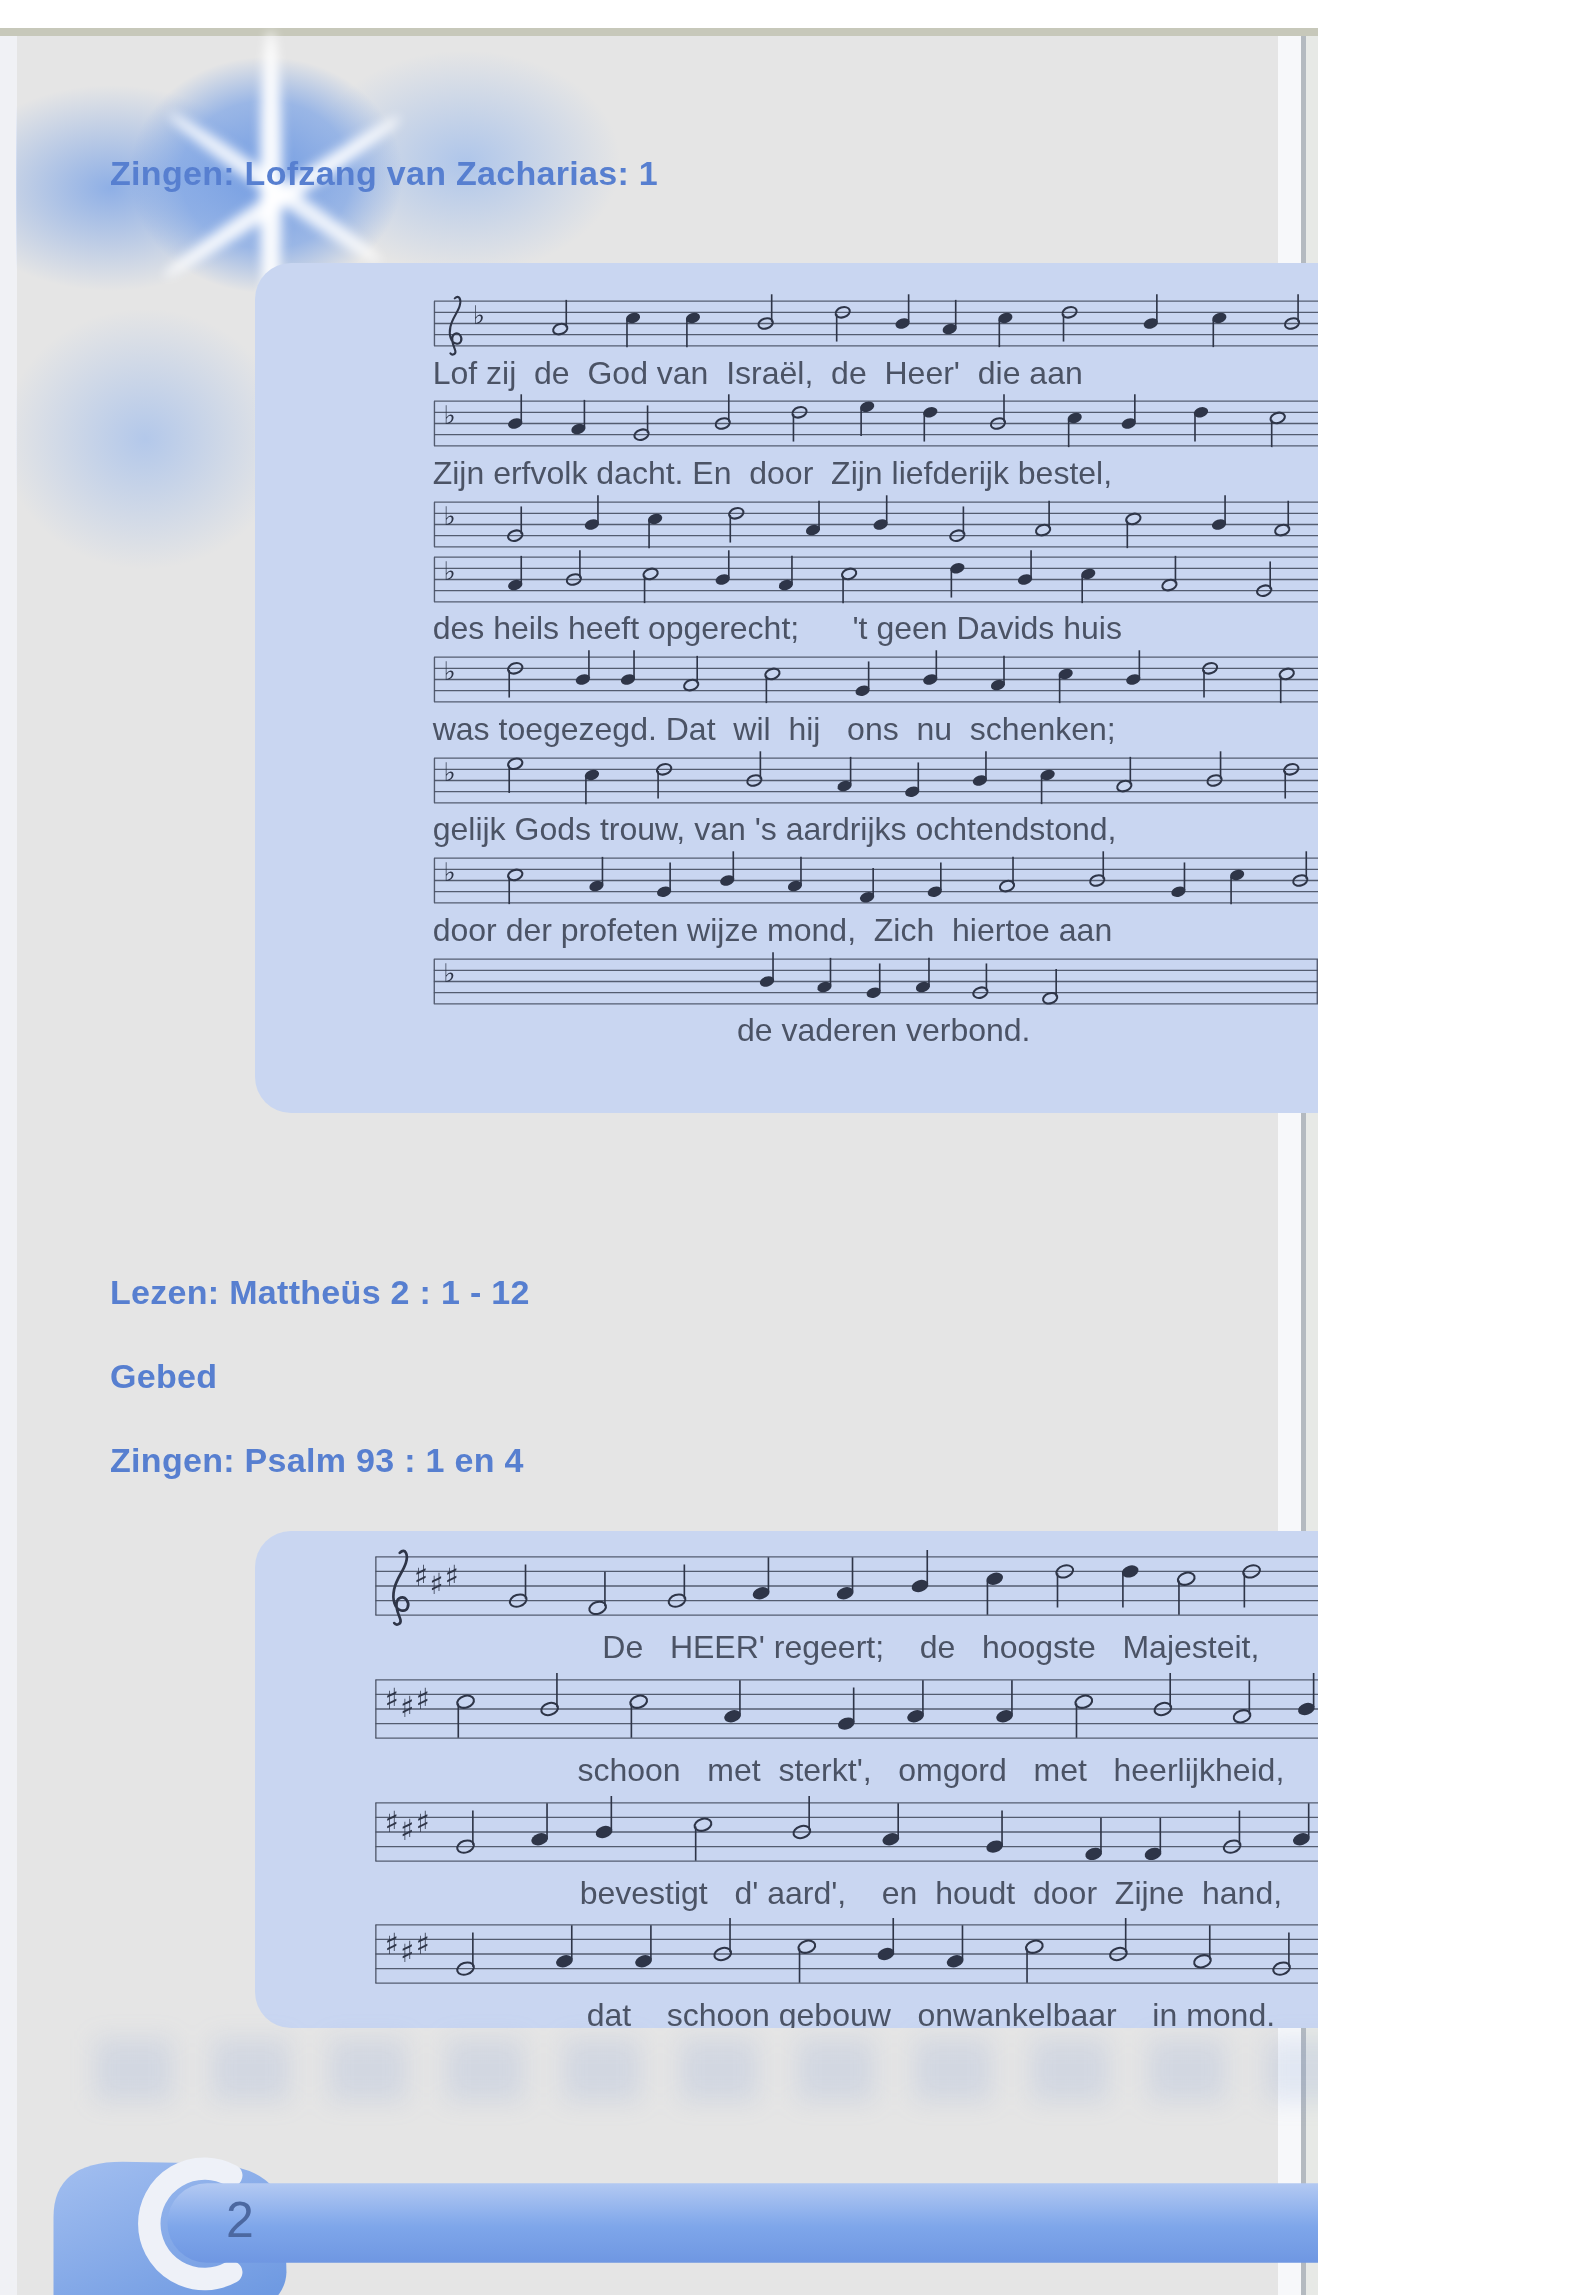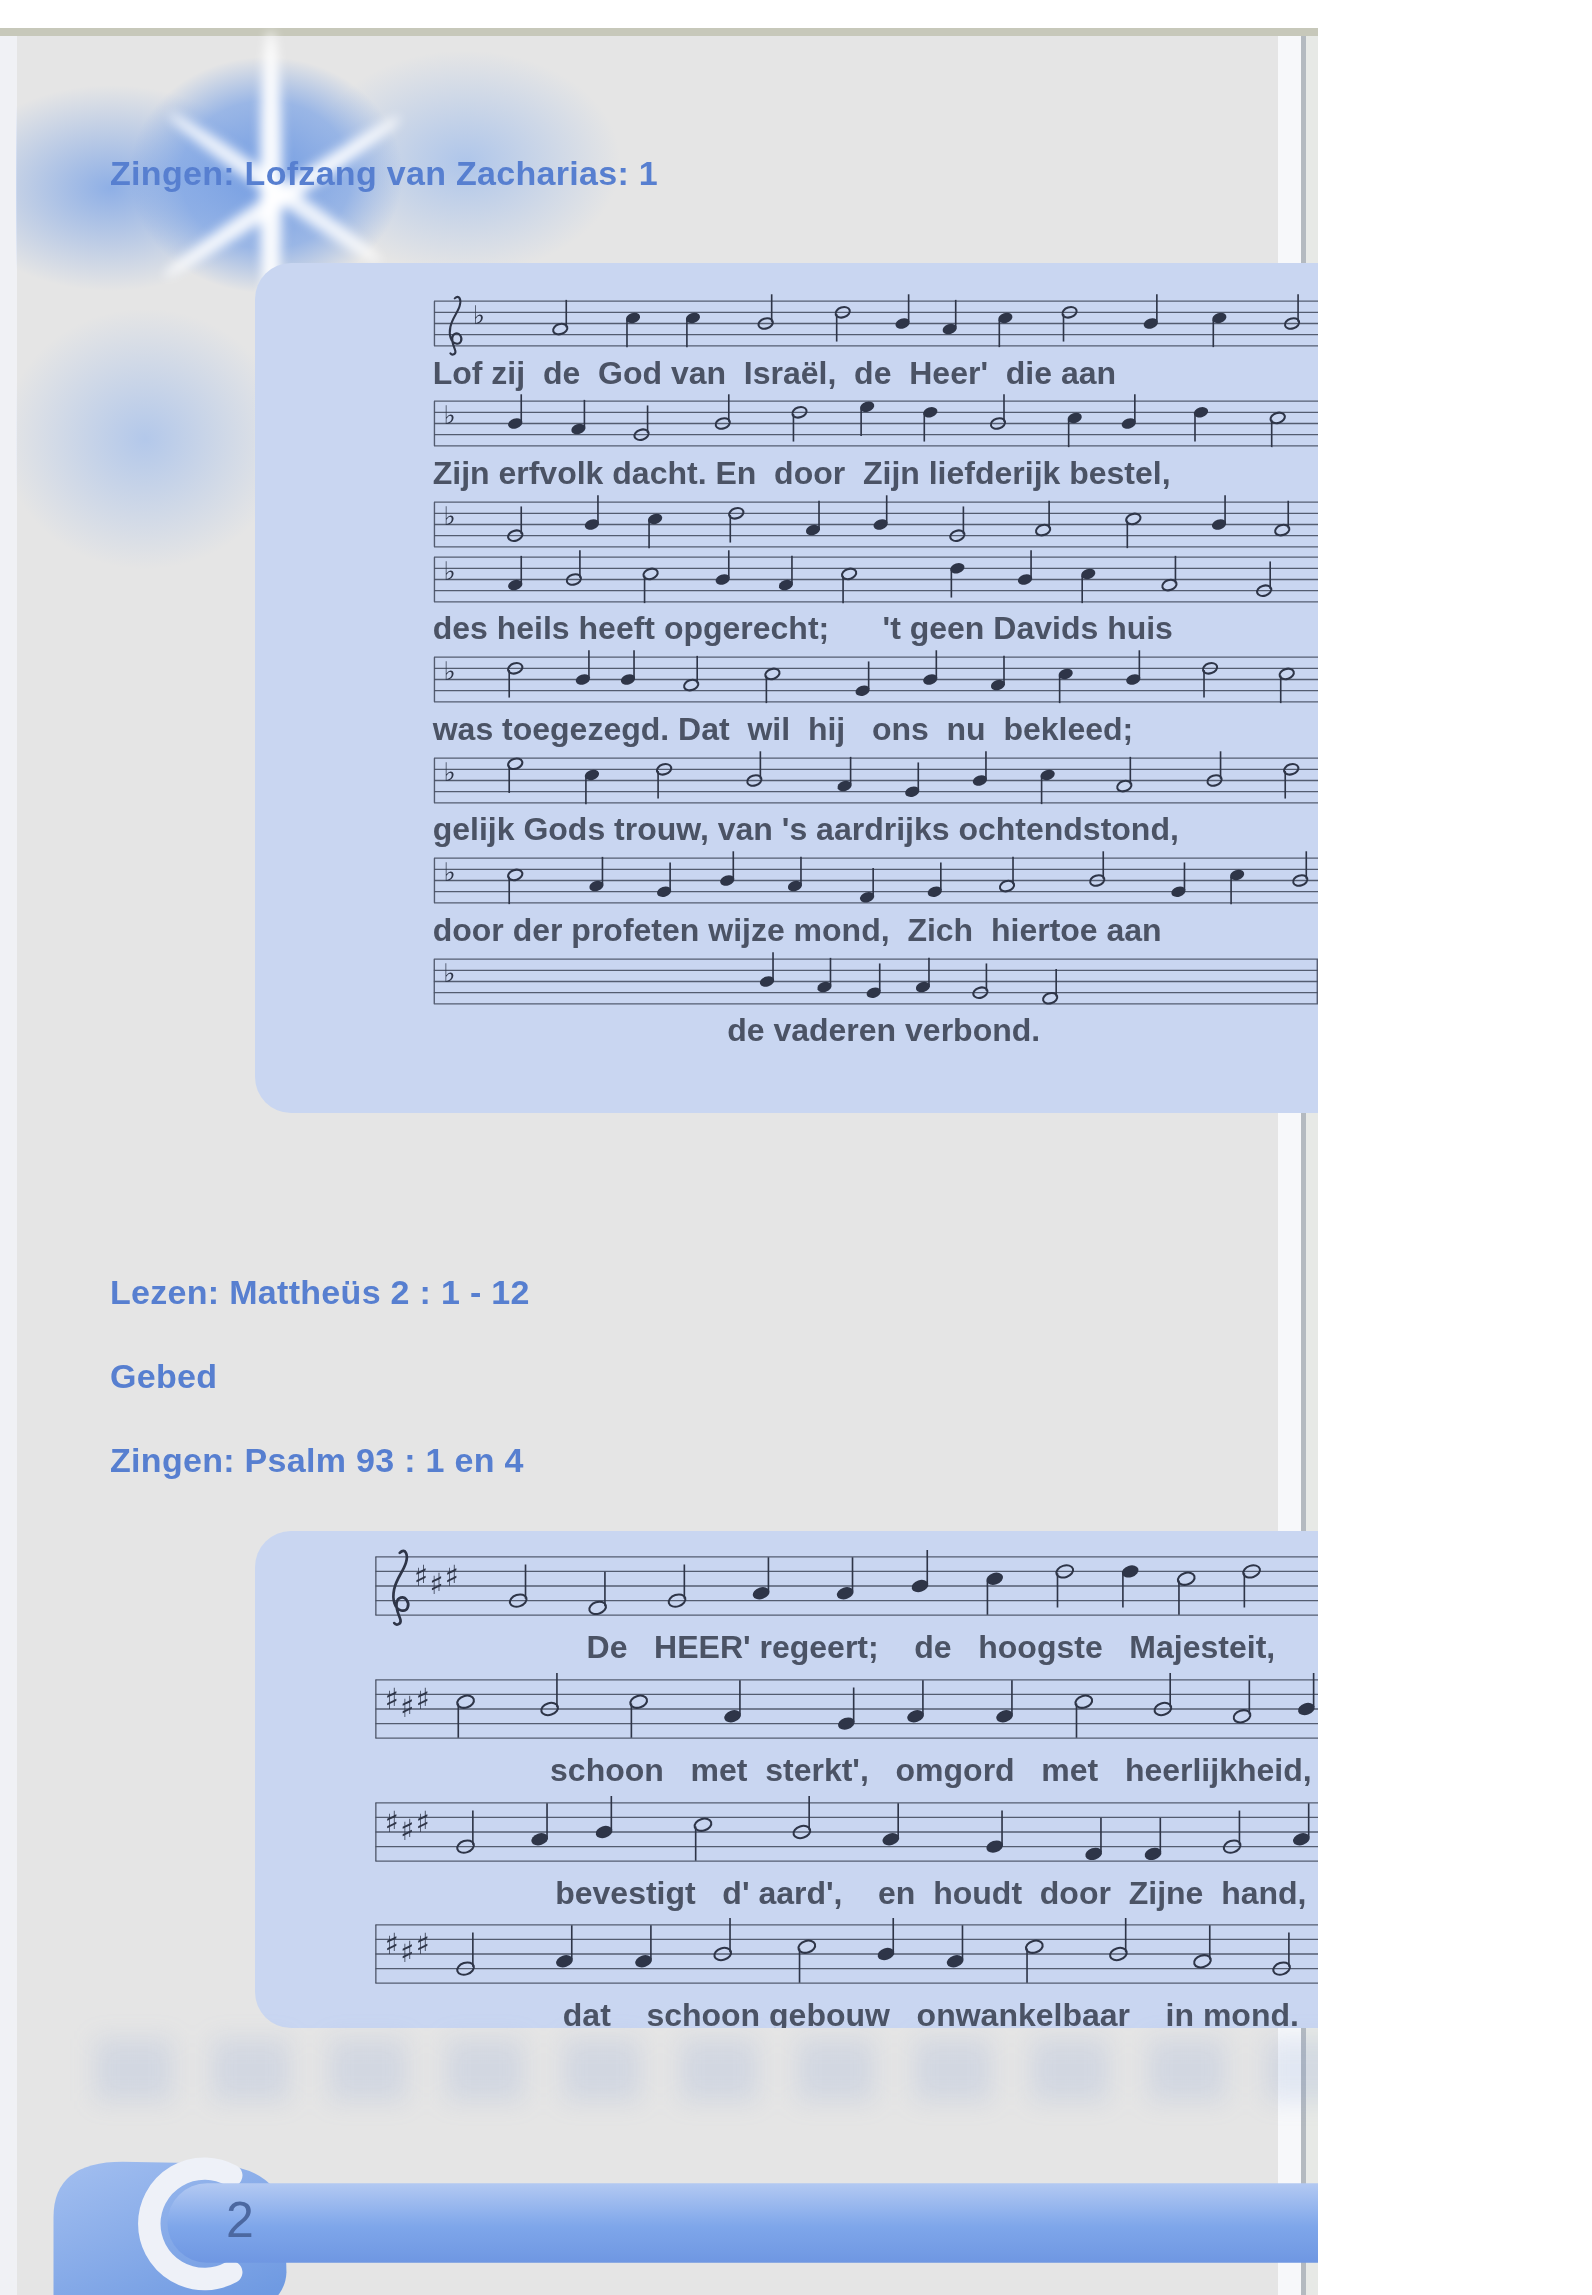--- a/index.html
+++ b/index.html
@@ -47,21 +47,21 @@
   #block2{top:1503px;width:1234px;height:497px;padding-top:19px;}
   .music-line{}
   .staff{overflow:visible;display:block;}
   .sl{stroke:#4a5266;stroke-width:1.6;opacity:.92;}
   .stem{stroke:#2e3548;stroke-width:1.9;}
   .nq{fill:#2e3548;}
   .nh{fill:none;stroke:#2e3548;stroke-width:2.4;}
   .clef{fill:none;stroke:#2e3548;stroke-width:3.4;stroke-linecap:round;}
   .sig{fill:#2e3548;font-family:"DejaVu Sans",sans-serif;}
   .lyric{
-    font-weight:700;font-size:32px;line-height:1.15;
+    font-weight:400;font-size:32px;line-height:1.15;
     color:var(--lyric,#4b5365);white-space:pre;margin:3.5px 0 5.2px 1.7px;
   }
   #block2 .lyric{margin:7px 0 7px 1.7px;text-align:center;}
   .lyric.center{text-align:center;}
 
   
   #ghost{
     position:absolute;left:95px;top:2011px;width:1338px;height:62px;
     background:repeating-linear-gradient(90deg, rgba(120,150,210,.17) 0 78px, rgba(120,150,210,0) 78px 117px);
     filter:blur(12px);
@@ -277,21 +277,21 @@
           <ellipse cx="657.25" cy="38.5" rx="8.5" ry="5.8" transform="rotate(-18 657.25 38.5)" class="nq"></ellipse>
           <line x1="729" y1="27.5" x2="729" y2="59.5" class="stem"></line>
           <ellipse cx="736" cy="25.5" rx="8.5" ry="5.8" transform="rotate(-18 736 25.5)" class="nq"></ellipse>
           <line x1="821.75" y1="30" x2="821.75" y2="-2" class="stem"></line>
           <ellipse cx="814.75" cy="32" rx="8.5" ry="5.8" transform="rotate(-18 814.75 32)" class="nq"></ellipse>
           <line x1="897" y1="21" x2="897" y2="53" class="stem"></line>
           <ellipse cx="904" cy="19" rx="8.5" ry="5.8" transform="rotate(-18 904 19)" class="nh"></ellipse>
           <line x1="986.25" y1="27.5" x2="986.25" y2="59.5" class="stem"></line>
           <ellipse cx="993.25" cy="25.5" rx="8.5" ry="5.8" transform="rotate(-18 993.25 25.5)" class="nh"></ellipse>
         </svg>
-        <div class="lyric">was toegezegd. Dat  wil  hij   ons  nu  bekleed;</div>
+        <div class="lyric">was toegezegd. Dat  wil  hij   ons  nu  schenken;</div>
       </div>
       <div class="music-line" style="padding-left: 176px;">
         <svg width="984" height="55" class="staff" viewBox="0 0 1140 64">
           <line x1="1" y1="6" x2="1140" y2="6" class="sl"></line>
           <line x1="1" y1="19" x2="1140" y2="19" class="sl"></line>
           <line x1="1" y1="32" x2="1140" y2="32" class="sl"></line>
           <line x1="1" y1="45" x2="1140" y2="45" class="sl"></line>
           <line x1="1" y1="58" x2="1140" y2="58" class="sl"></line>
           <line x1="1.5" y1="6" x2="1.5" y2="58" class="sl"></line>
           <text x="12" y="33" class="sig" font-size="30">♭</text>

